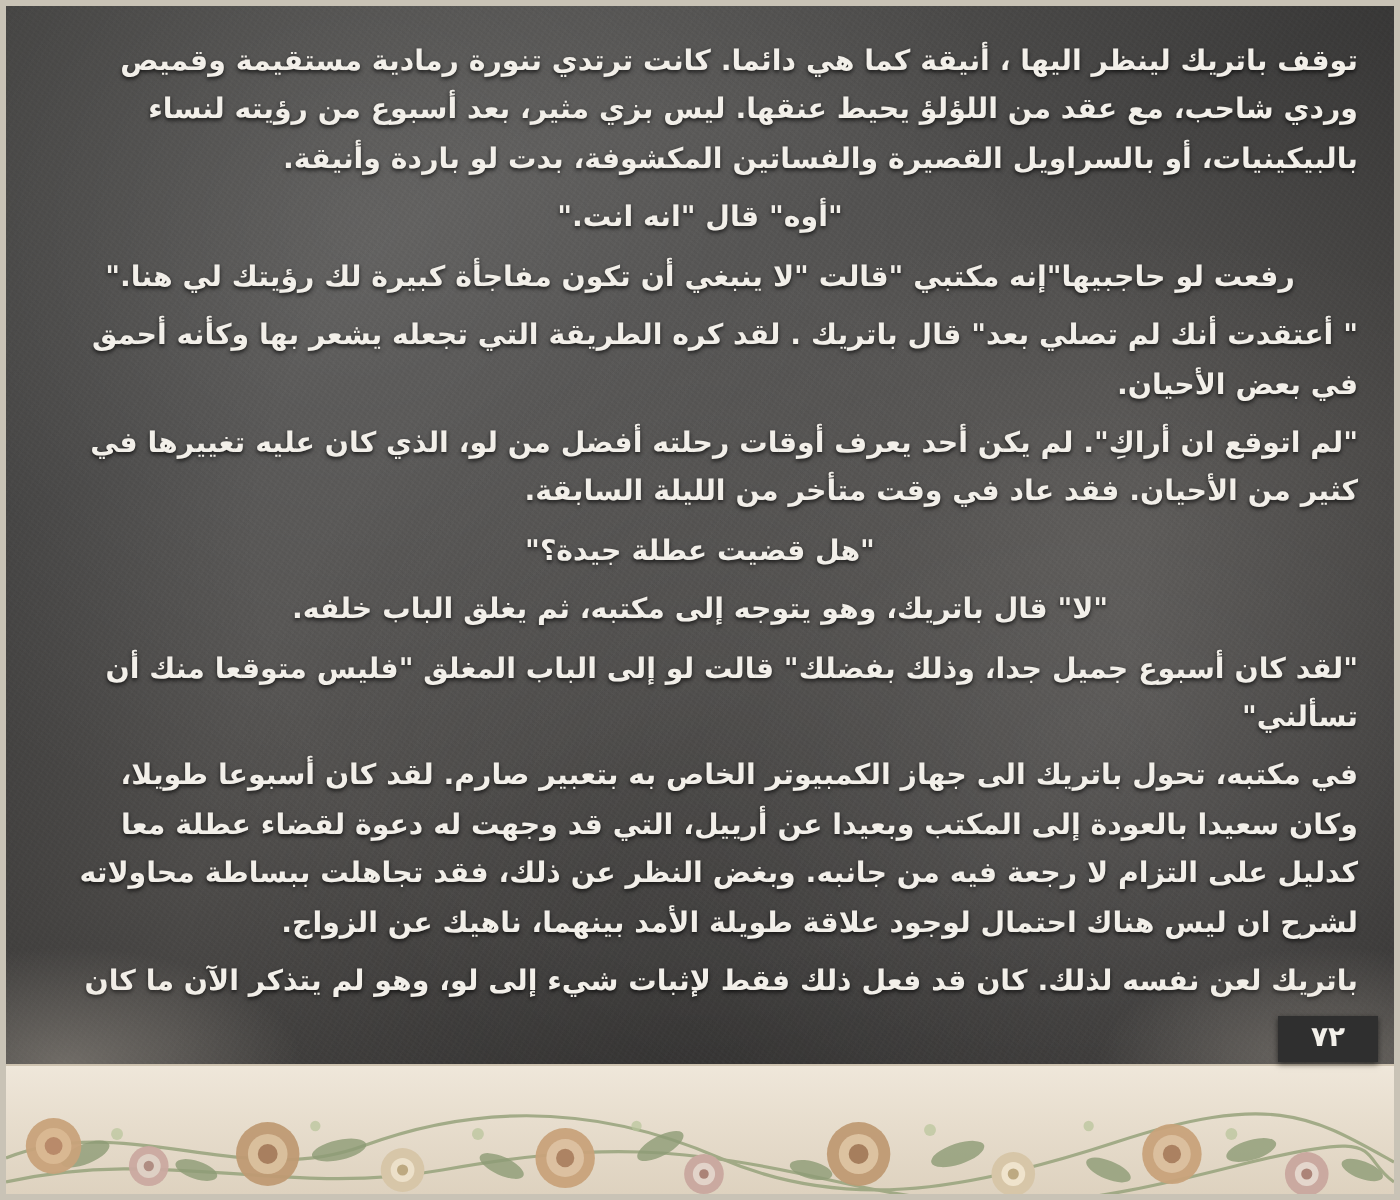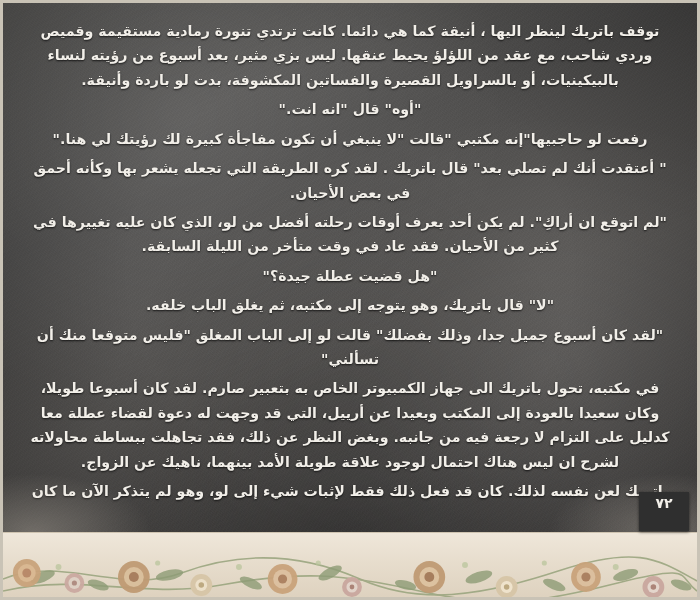--- a/index.html
+++ b/index.html
@@ -56,31 +56,31 @@
     font-size: 14.2px;
     line-height: 1.72;
     text-shadow: 0 1px 2px rgba(0,0,0,0.75);
     z-index: 3;
   }
   .para {
     margin: 0 0 5px 0;
     font-weight: 700;
   }
   .para.justify {
-    text-align: center;
+    text-align: right;
   }
 
   
   .page-number {
     position: absolute;
     right: 8px;
     bottom: 66px;
     z-index: 6;
     min-width: 34px;
-    padding: 3px 8px 20px 8px;
+    padding: 3px 8px 4px 8px;
     background: #2f2f2f;
     color: #f3f0ea;
     font-size: 14px;
     font-weight: 700;
     text-align: center;
     letter-spacing: 1px;
     box-shadow: 0 1px 3px rgba(0,0,0,0.6);
   }
 
   

